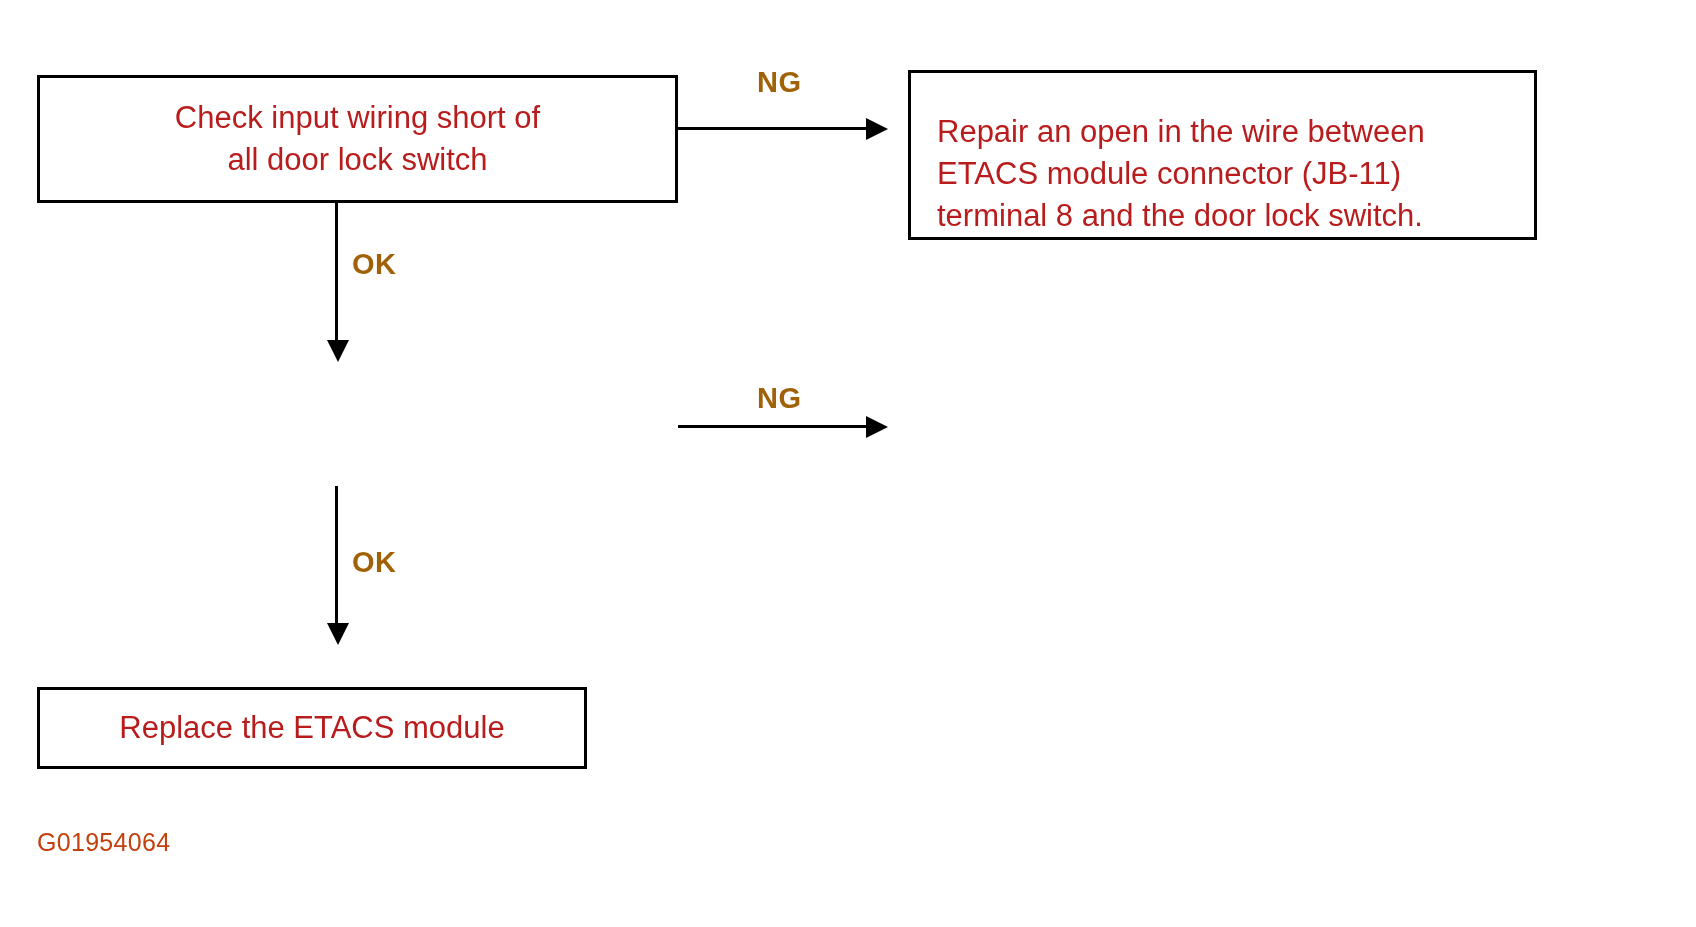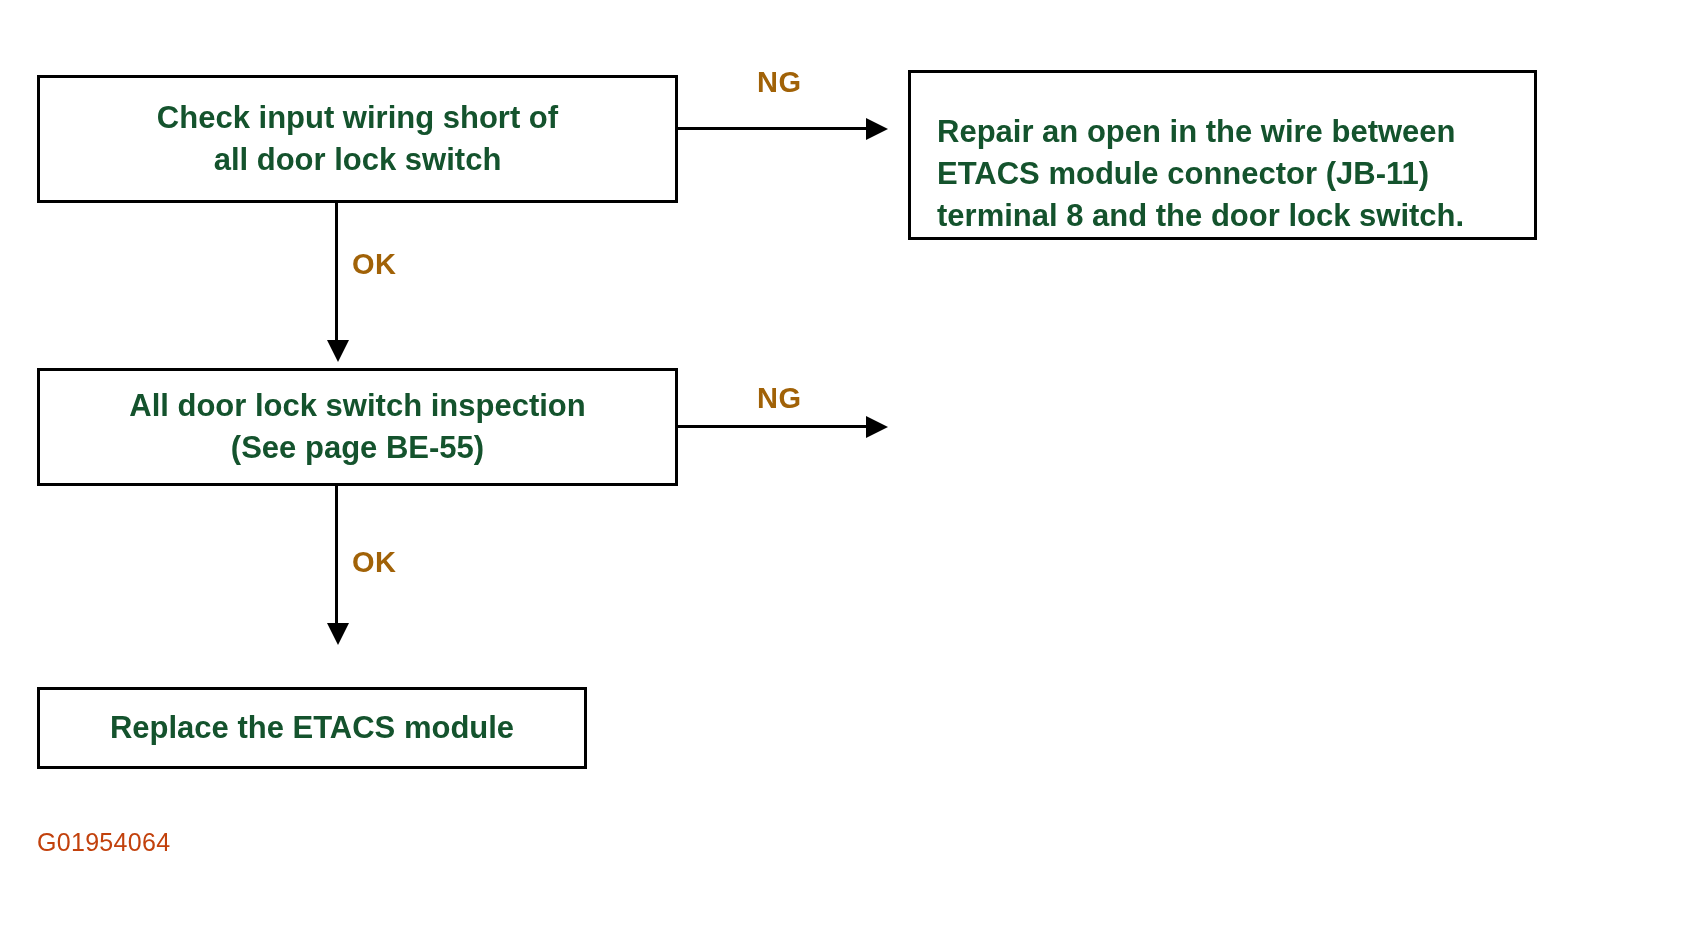--- a/index.html
+++ b/index.html
@@ -24,25 +24,24 @@
     box-sizing: border-box;
     border: 3px solid #000000;
     background: #ffffff;
     display: flex;
     align-items: center;
     justify-content: center;
   }
   .node-text {
     font-size: 31px;
     line-height: 1.36;
-    color: #14532d;
+    color: #b91c1c;
     white-space: pre-line;
     text-align: center;
     padding: 0 14px;
-    font-weight: bold;
   }
   .node-text.left {
     text-align: left;
     width: 100%;
     padding: 0 26px;
   }
 
   
   #box-check-input      { left: 37px;  top: 75px;  width: 641px; height: 128px; }
   #box-repair-open      { left: 908px; top: 70px;  width: 629px; height: 170px; align-items: flex-end; }
@@ -127,24 +126,20 @@
   <div class="node" id="box-repair-open">
     <div class="node-text left">Repair an open in the wire between
 ETACS module connector (JB-11)
 terminal 8 and the door lock switch.</div>
   </div>
 
   <div class="line-v" id="conn-v1"></div>
   <div class="arrow-down" id="arrowhead-v1"></div>
   <div class="edge-label" id="label-ok-1">OK</div>
 
-  <div class="node" id="box-switch-inspect">
-    <div class="node-text">All door lock switch inspection
-(See page BE-55)</div>
-  </div>
 
   <div class="line-h" id="conn-h2"></div>
   <div class="arrow-right" id="arrowhead-h2"></div>
   <div class="edge-label" id="label-ng-2">NG</div>
 
 
   <div class="line-v" id="conn-v2"></div>
   <div class="arrow-down" id="arrowhead-v2"></div>
   <div class="edge-label" id="label-ok-2">OK</div>
 

